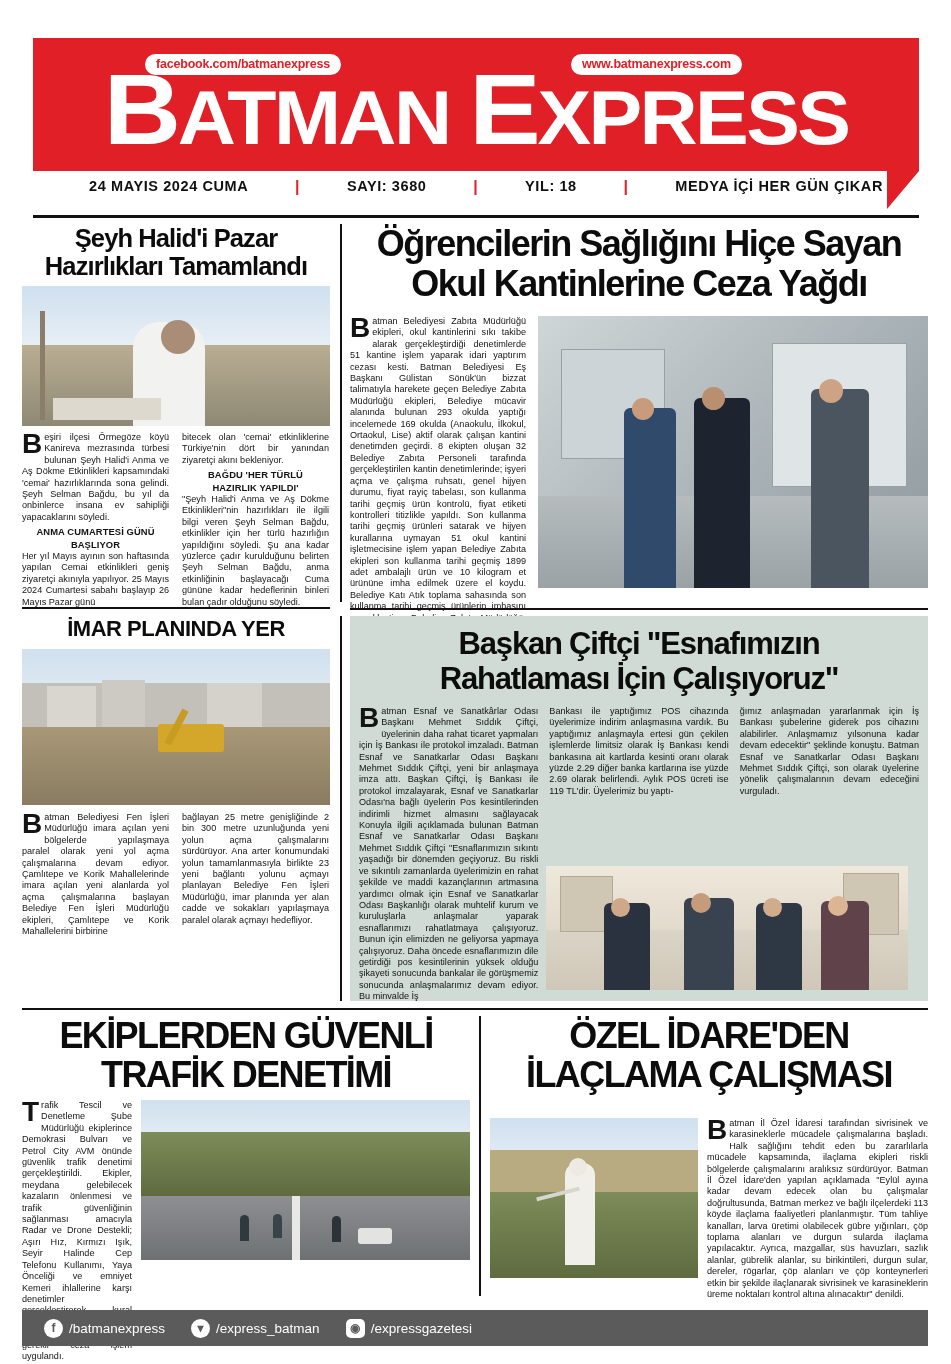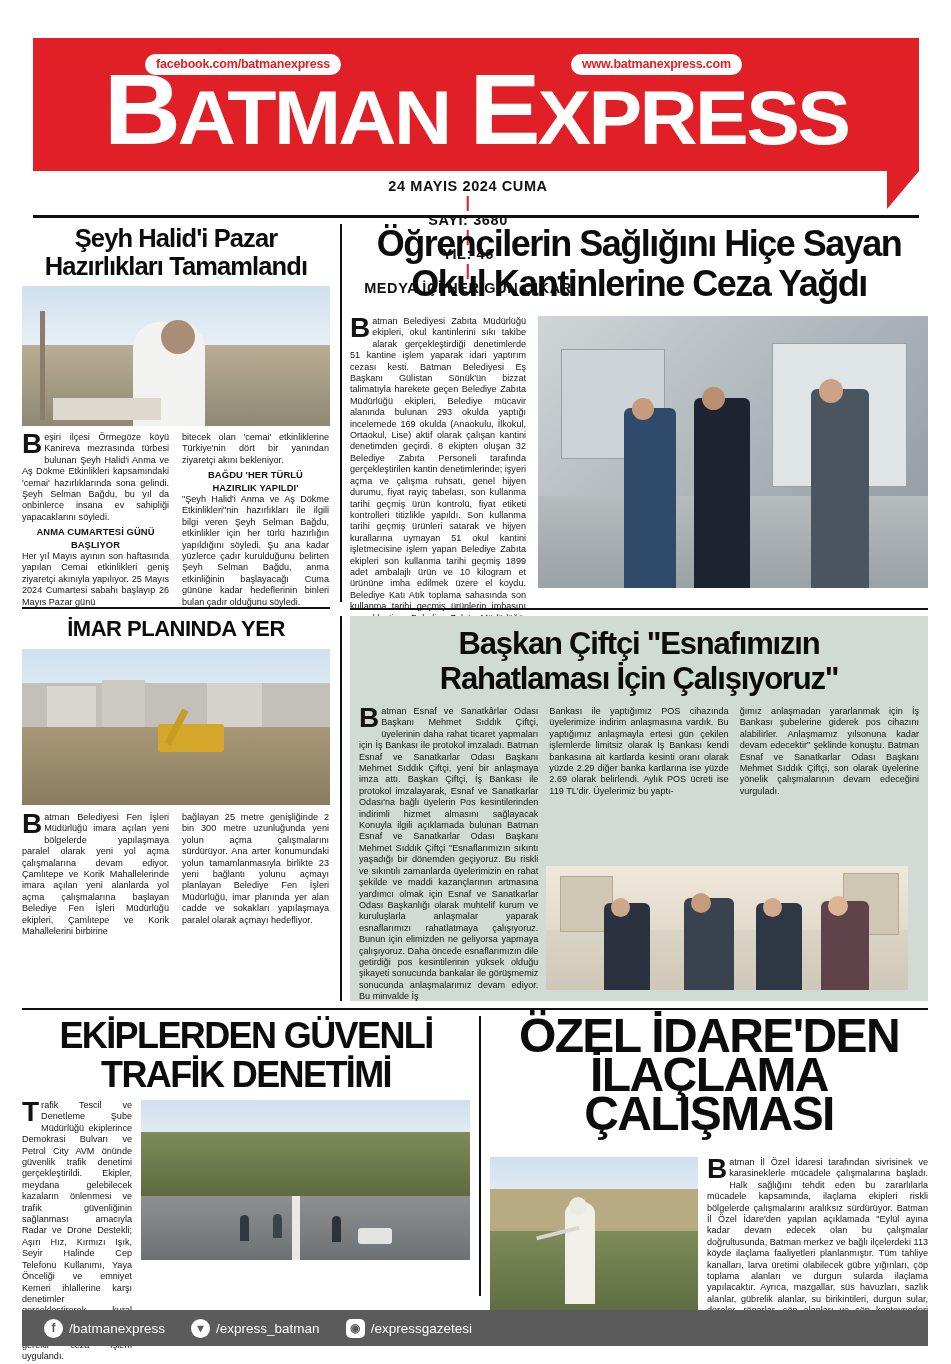--- a/index.html
+++ b/index.html
@@ -44,24 +44,24 @@
     line-height:104px;
     letter-spacing:-3px;
     white-space:nowrap;
     transform:scaleX(1.06);
     transform-origin:center center;
   }
   .logo-text .small{font-size:76px;letter-spacing:-2.5px;}
 
   
   .datebar{
-    position:absolute;left:25px;top:178px;width:886px;height:32px;
-    display:flex;align-items:center;justify-content:space-between;
+    position:absolute;left:43px;top:178px;width:886px;height:32px;
+    display:flex;align-items:flex-start;justify-content:space-between;
     padding:0 46px;box-sizing:border-box;
-    font-weight:bold;font-size:14.5px;letter-spacing:0.6px;color:#111;flex-direction:column;
+    font-weight:bold;font-size:14.5px;letter-spacing:0.6px;color:#111;
   }
   .datebar .sep{color:#e01f26;font-weight:bold;font-size:16px;}
   .rule{position:absolute;background:#111;}
   .rule-top{left:33px;top:215px;width:886px;height:2.5px;}
 
   
   .hl-black{
     font-family:"Liberation Sans",sans-serif;
     font-weight:bold;color:#0c0c0c;
     letter-spacing:-1.2px;line-height:1.02;
@@ -125,21 +125,21 @@
   
   .s5{position:absolute;left:22px;top:1016px;width:448px;}
   .s5 .hl{font-size:36px;line-height:39px;letter-spacing:-1.6px;}
   .s5 .row{display:flex;gap:9px;margin-top:6px;}
   .s5 .txt{width:110px;}
   .s5 .img{width:329px;height:160px;}
   .vr3{left:479px;top:1016px;height:280px;}
 
   
   .s6{position:absolute;left:490px;top:1016px;width:438px;}
-  .s6 .hl{font-size:48px;line-height:39px;letter-spacing:-1.6px;}
+  .s6 .hl{font-size:36px;line-height:39px;letter-spacing:-1.6px;}
   .s6 .row{display:flex;gap:9px;margin-top:24px;}
   .s6 .img{width:208px;height:160px;}
   .s6 .txt{width:221px;}
 
   
   .footer{
     position:absolute;left:22px;top:1310px;width:906px;height:36px;
     background:#5b5b5b;display:flex;align-items:center;
     padding:0 22px;box-sizing:border-box;gap:26px;
   }
@@ -175,21 +175,21 @@
     <div class="url-pill pill-web">www.batmanexpress.com</div>
     <div class="logo-text"><span>B</span><span class="small">ATMAN </span><span>E</span><span class="small">XPRESS</span></div>
     <div class="notch"></div>
   </div>
 
   <div class="datebar">
     <span>24 MAYIS 2024 CUMA</span>
     <span class="sep">|</span>
     <span>SAYI: 3680</span>
     <span class="sep">|</span>
-    <span>YIL: 46</span>
+    <span>YIL: 18</span>
     <span class="sep">|</span>
     <span>MEDYA İÇİ HER GÜN ÇIKAR</span>
   </div>
   <div class="rule rule-top"></div>
 
   <div class="s1">
     <div class="hl-black hl">
       <div>Şeyh Halid'i Pazar</div>
       <div>Hazırlıkları Tamamlandı</div>
     </div>

